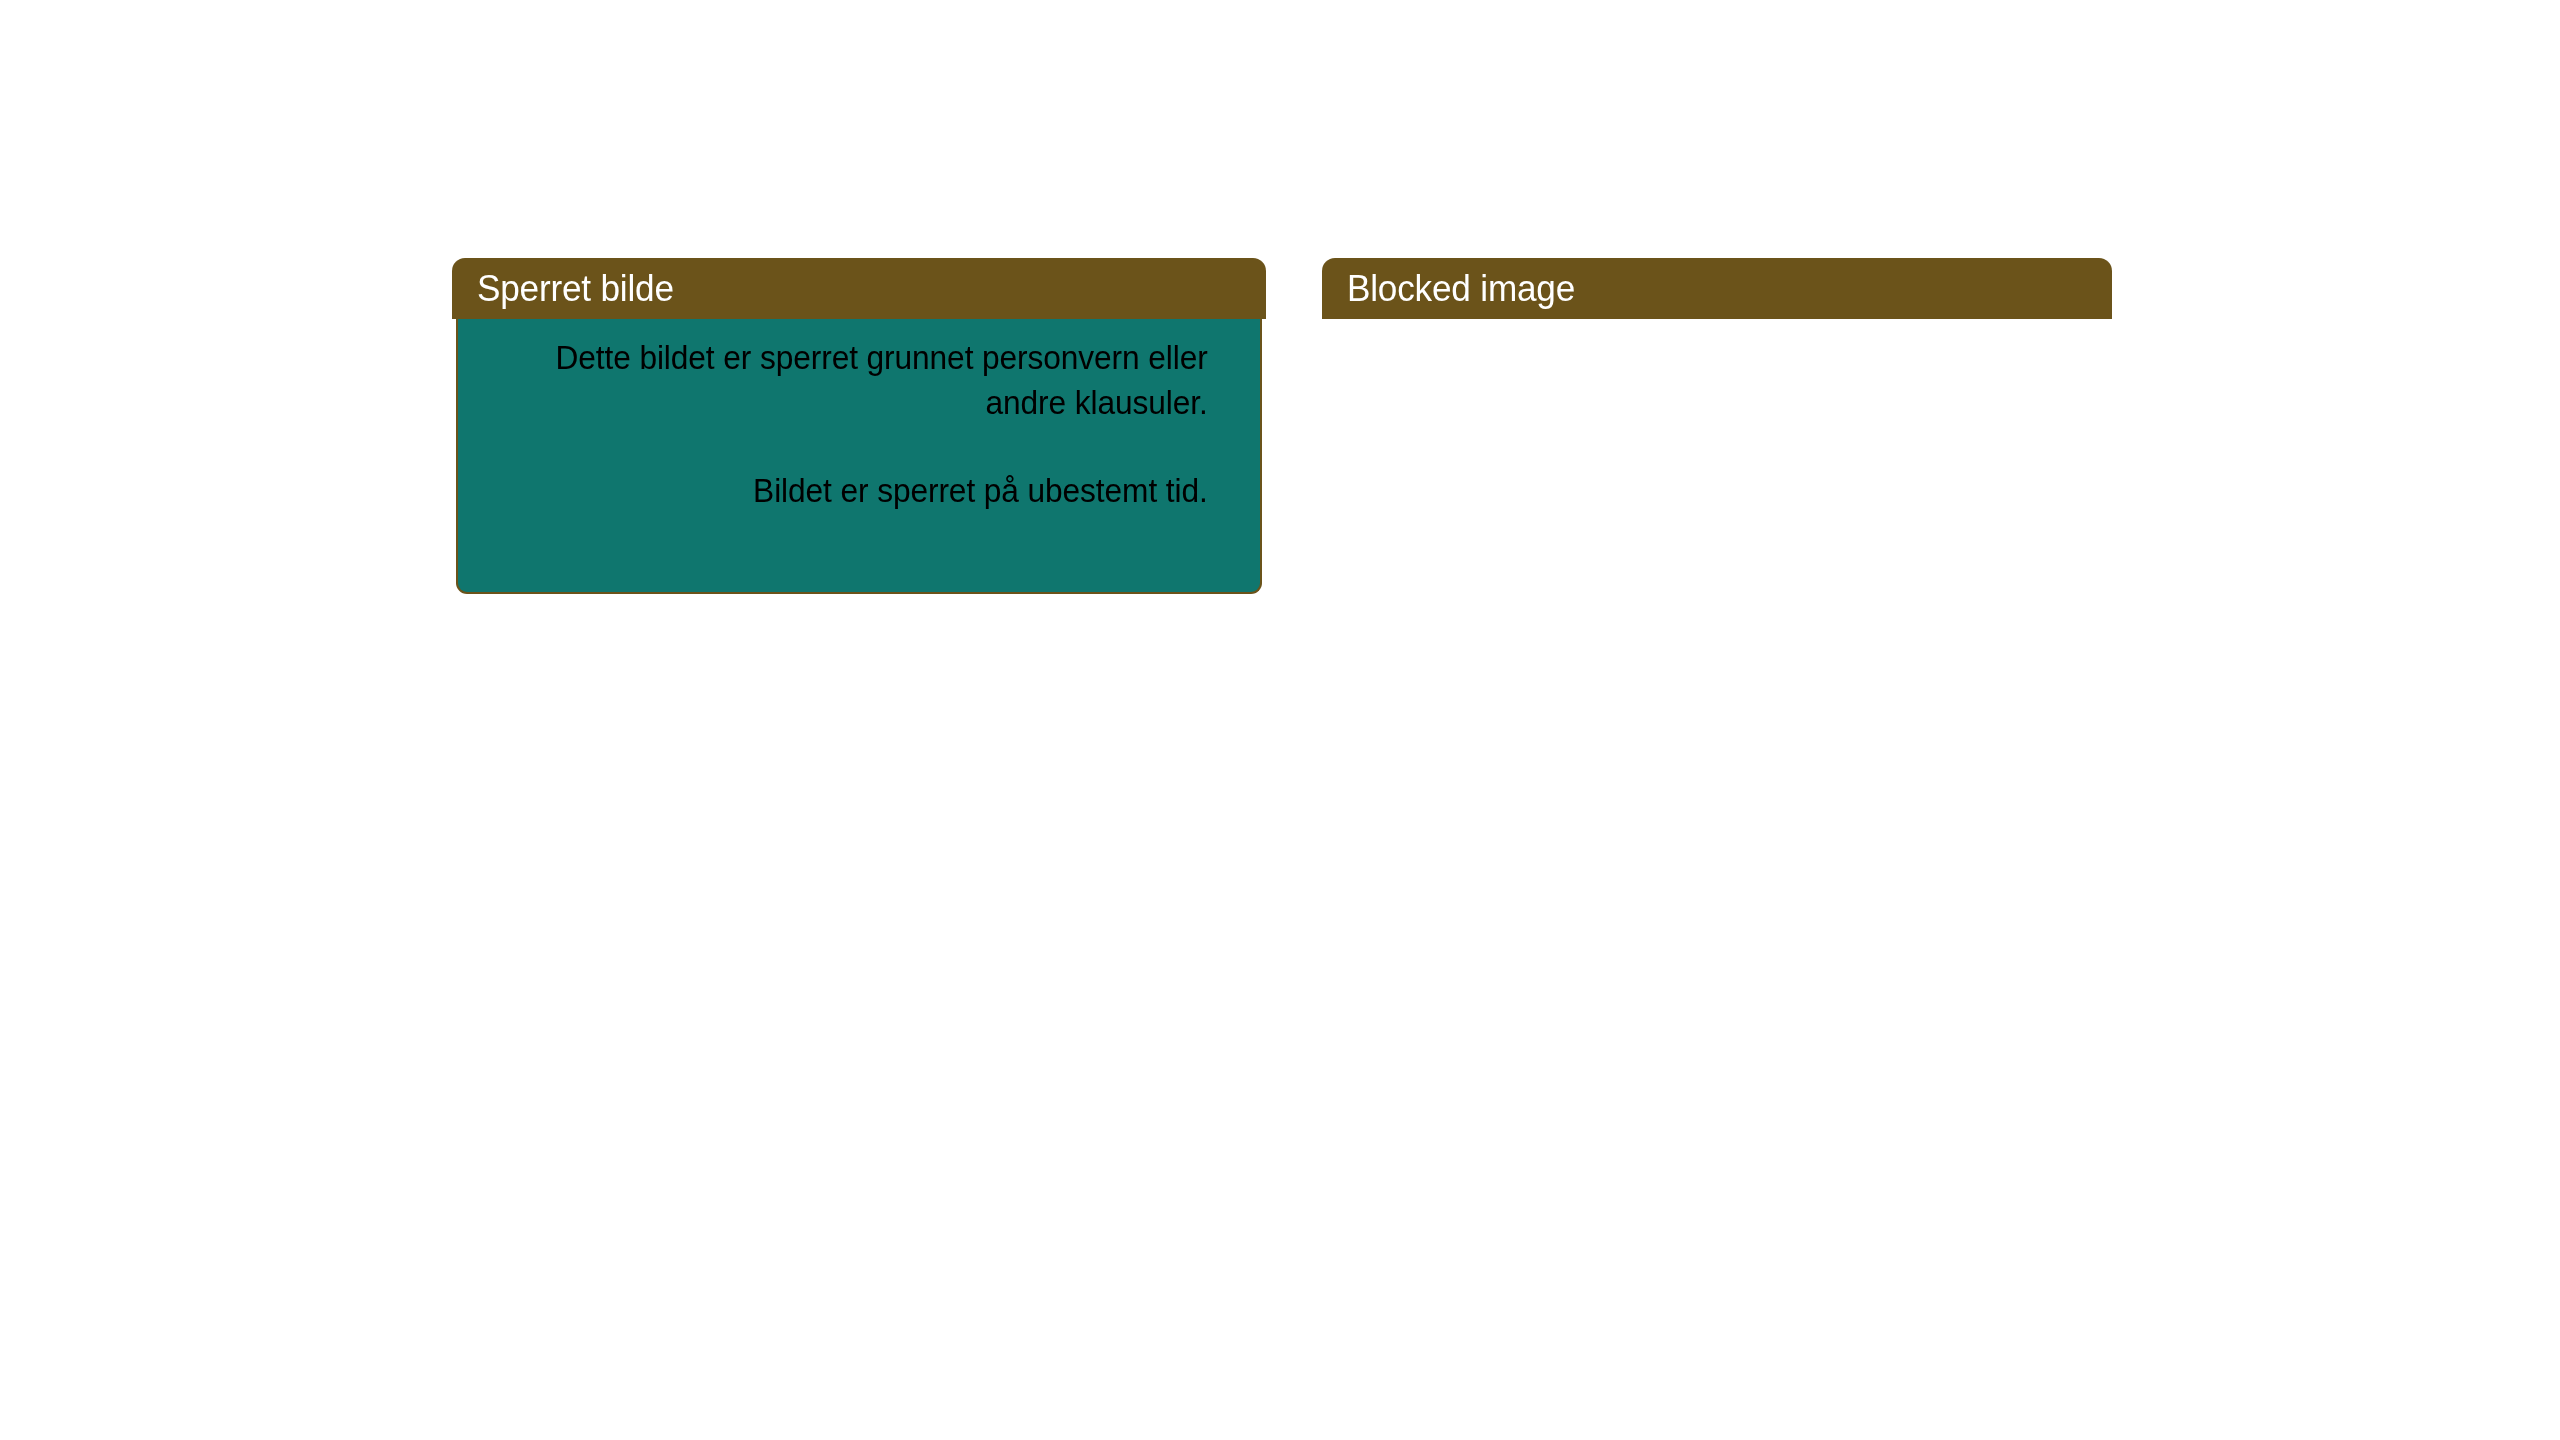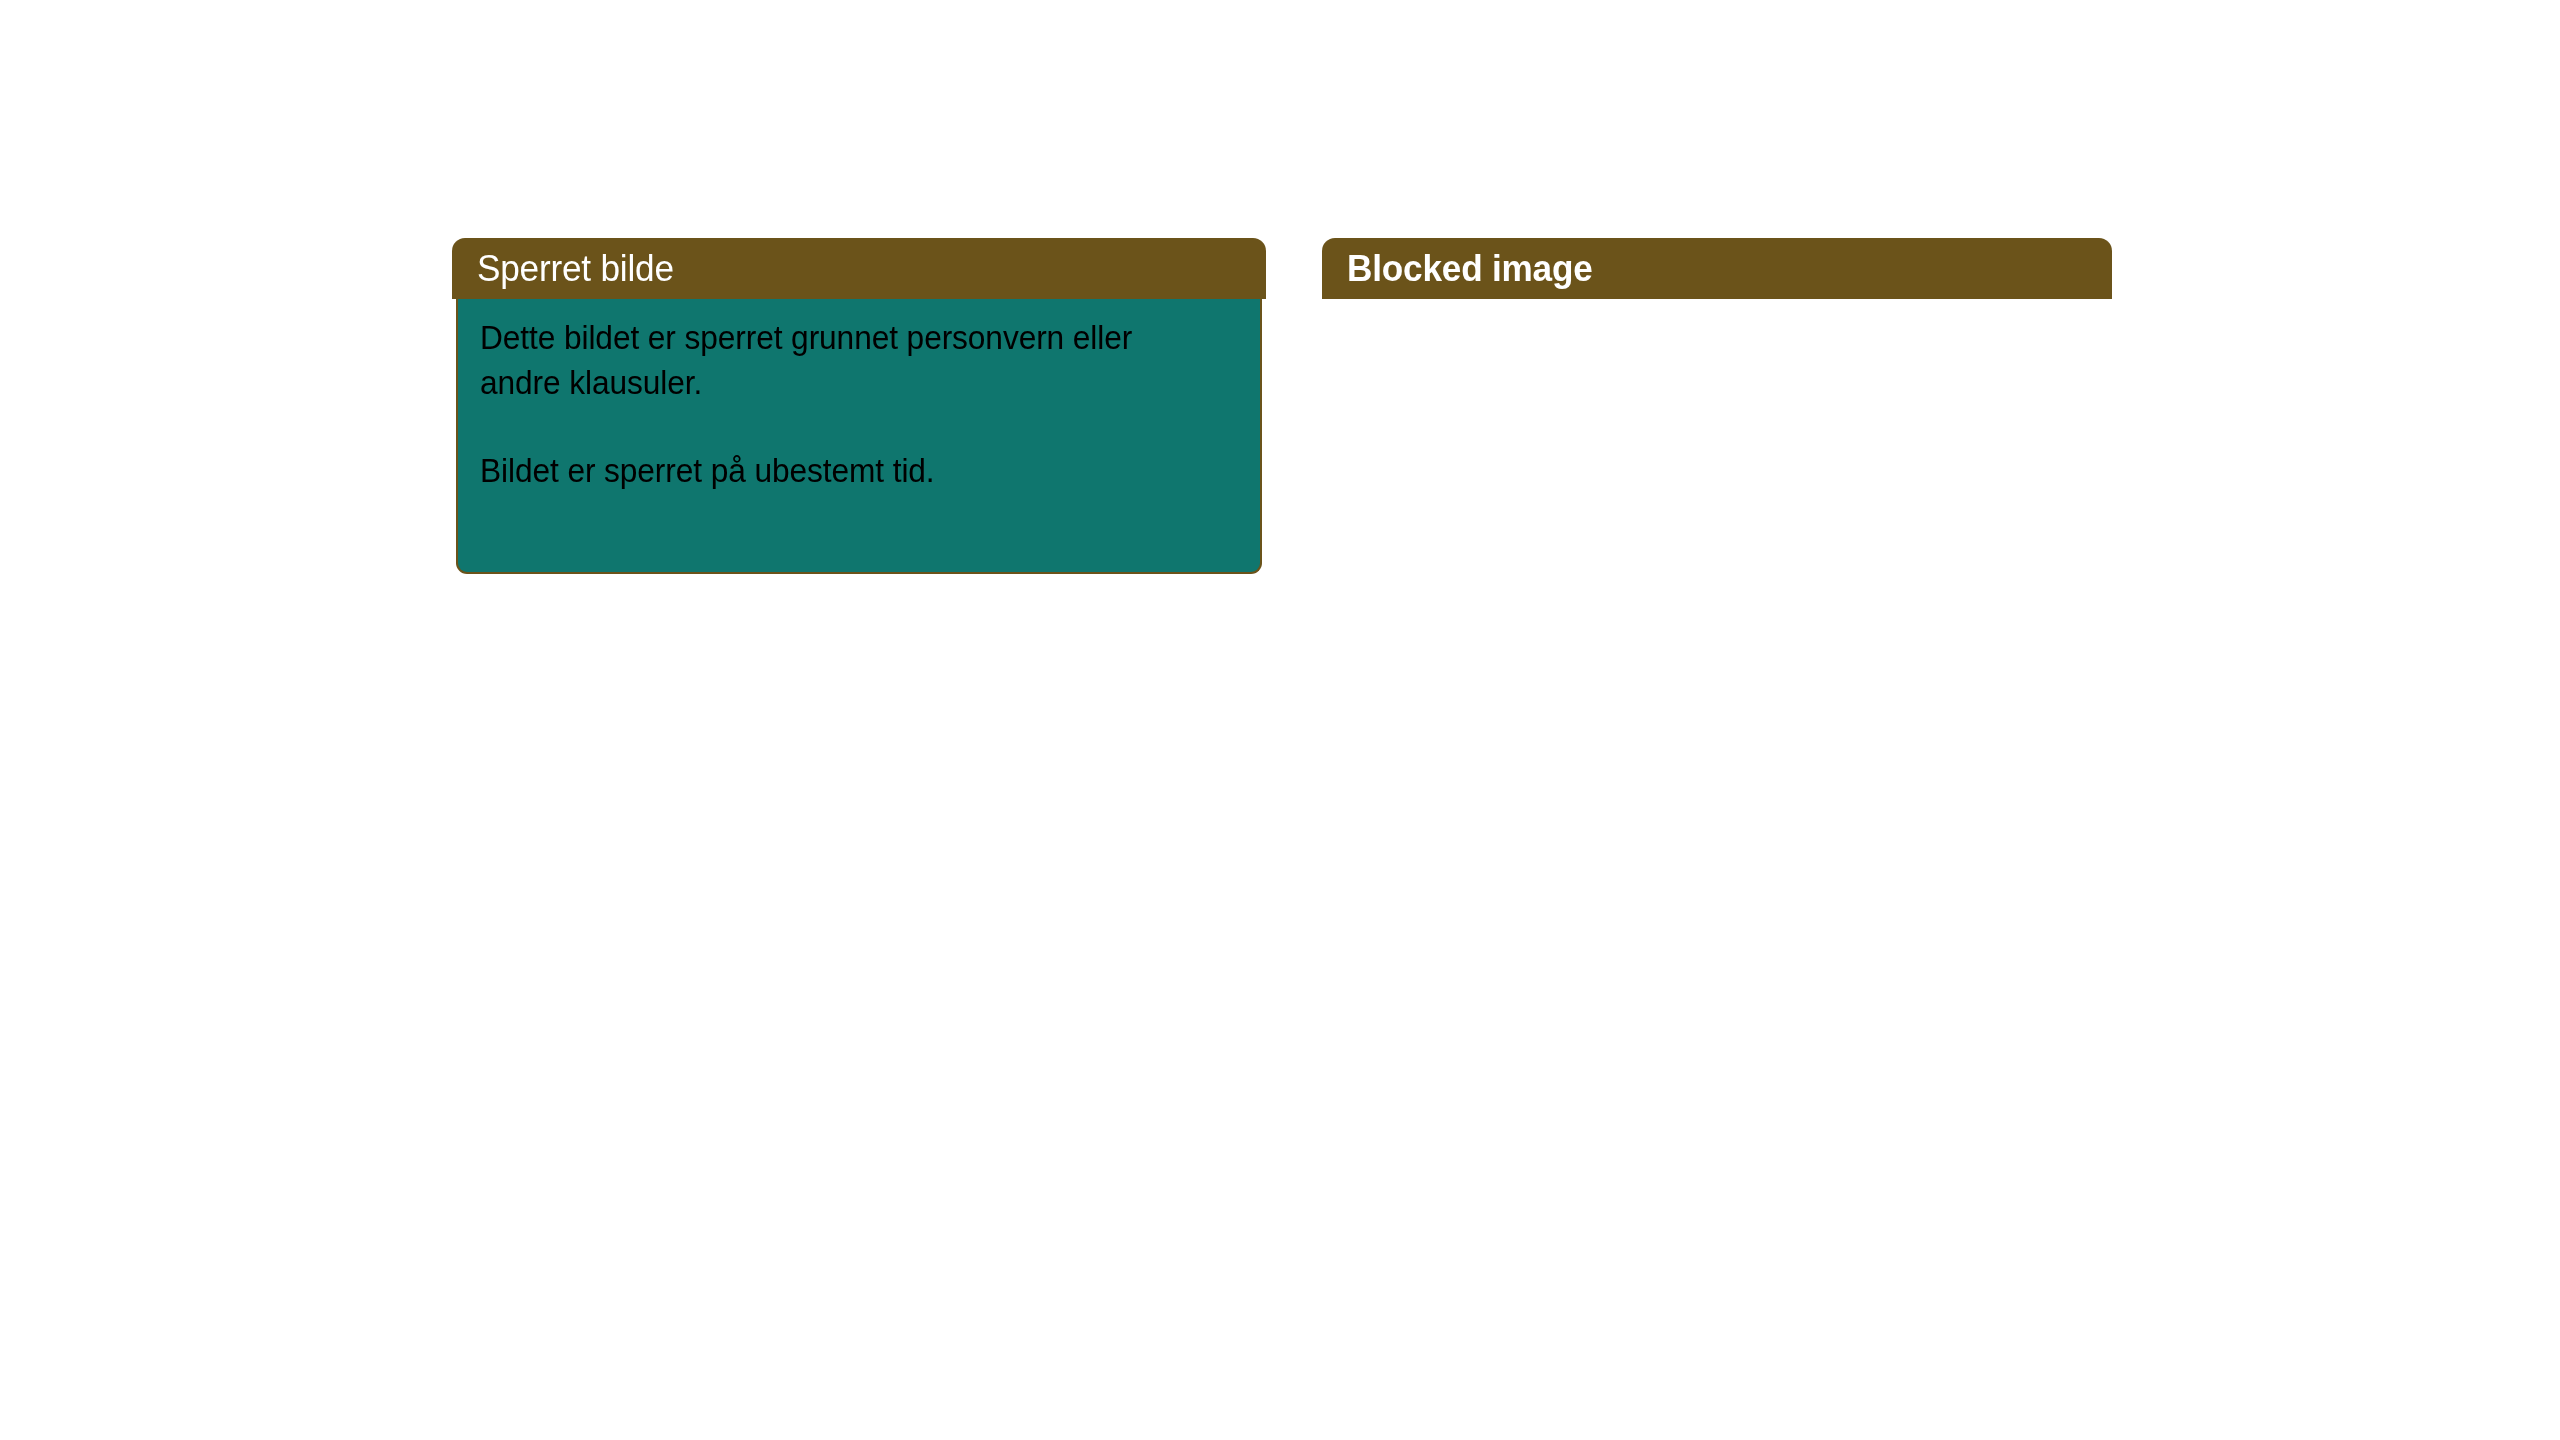--- a/index.html
+++ b/index.html
@@ -16,26 +16,27 @@
 
   #stage {
     position: relative;
     width: 2560px;
     height: 1440px;
   }
 
   
   .card {
     position: absolute;
-    top: 238px;
+    top: 258px;
     box-sizing: border-box;
+    text-align: right;
   }
 
   .card.card-1 { left: 452px; width: 814px; }
-  .card.card-2 { left: 1322px; width: 790px; font-weight: bold; }
+  .card.card-2 { left: 1322px; width: 790px; }
 
   .card-header {
     position: relative;
     z-index: 2;
     height: 61px;
     background: #6B531A;
     border-radius: 13px 13px 0 0;
     display: flex;
     align-items: center;
     padding: 0 0 0 25px;

